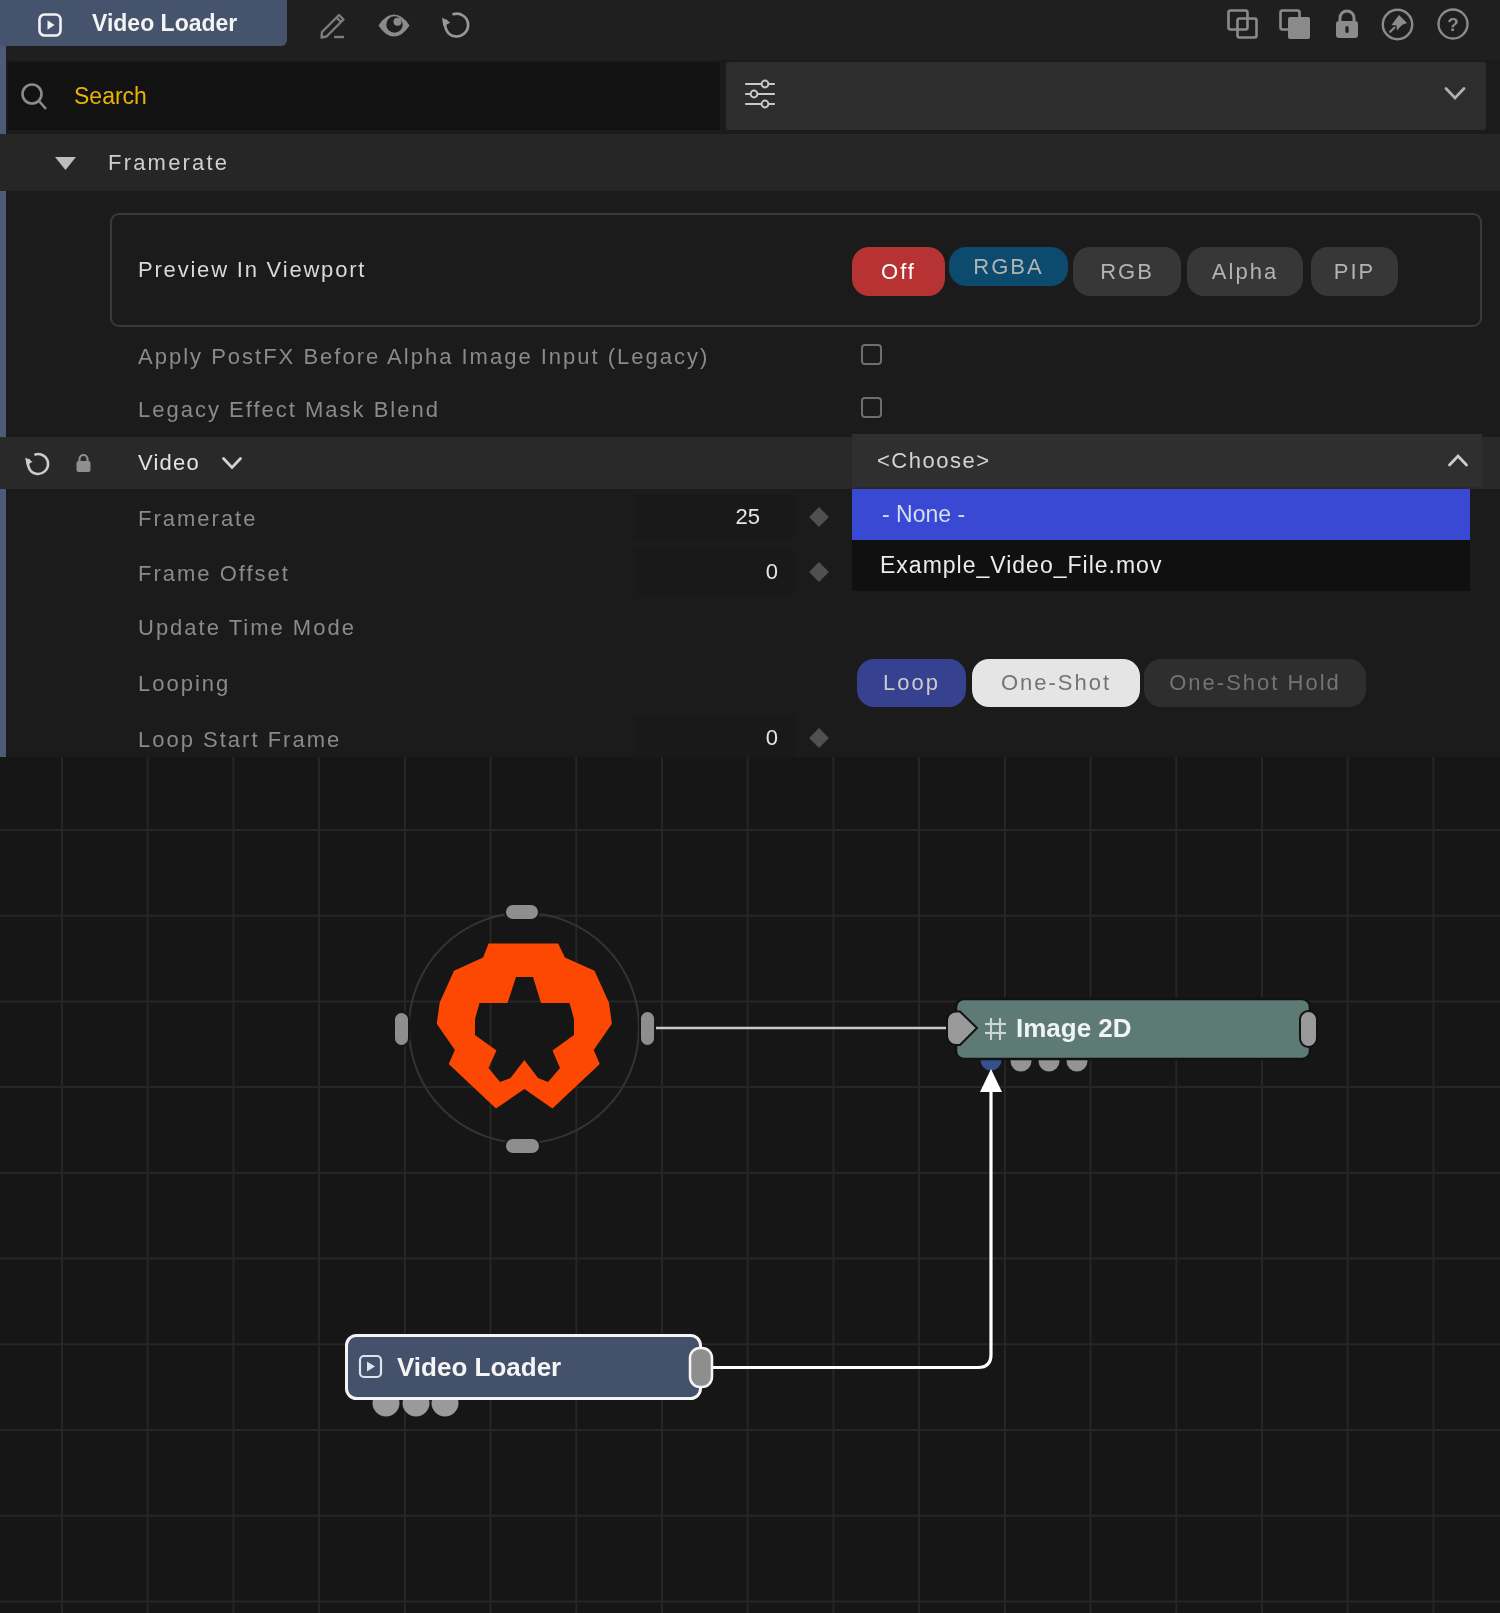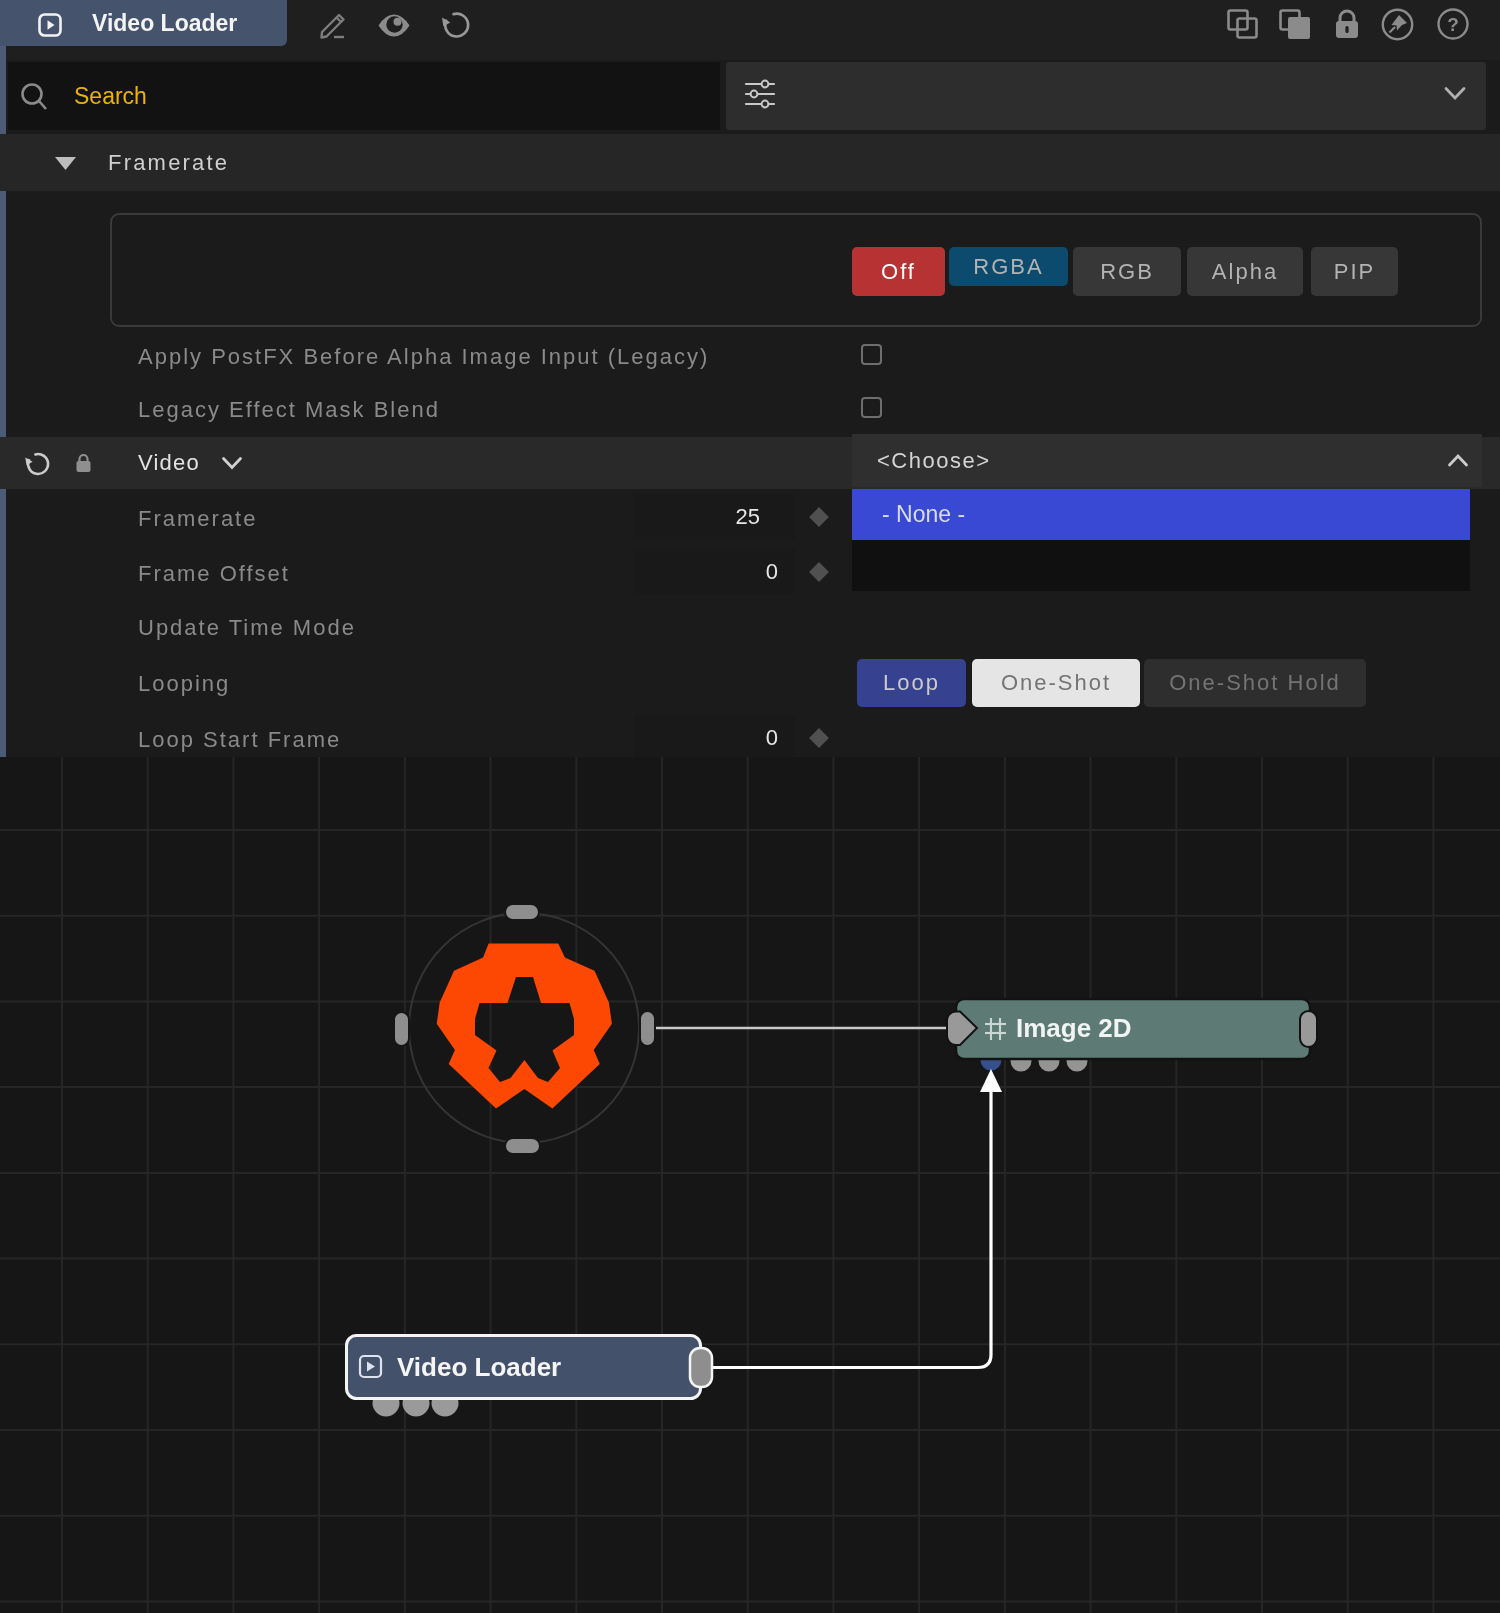--- a/index.html
+++ b/index.html
@@ -1,19 +1,19 @@
 <!DOCTYPE html>
 <html><head>
 <meta charset="utf-8">
 <style>
 html,body{margin:0;padding:0}
 body{width:1500px;height:1613px;background:#171717;font-family:"Liberation Sans",sans-serif;overflow:hidden;position:relative}
 .abs{position:absolute}
 .lbl{position:absolute;color:#8a8a8a;font-size:22px;letter-spacing:2px}
-.btn{position:absolute;border-radius:5px;display:flex;align-items:center;justify-content:center;font-size:22px;letter-spacing:2px}
+.btn{position:absolute;border-radius:17px;display:flex;align-items:center;justify-content:center;font-size:22px;letter-spacing:2px}
 .field{position:absolute;background:#191919;color:#e6e6e6;font-size:22px;text-align:right;border-radius:2px}
 </style>
 </head>
 <body>
 
 <div class="abs" id="panel" style="left:0;top:0;width:1500px;height:757px;background:#1b1b1b">
 
   <div class="abs" style="left:0;top:0;width:1500px;height:60px;background:#1f1f1f"></div>
 
   <div class="abs" style="left:0;top:44px;width:6px;height:713px;background:#4c5b78"></div>
@@ -86,20 +86,21 @@
     <path d="M2 2.5 L11 12 L20 2.5" fill="none" stroke="#b0b0b0" stroke-width="2.8" stroke-linecap="round"></path>
   </svg>
 
   <div class="abs" style="left:0;top:134px;width:1500px;height:57px;background:#262626"></div>
   <svg class="abs" style="left:54px;top:156px" width="23" height="15" viewBox="0 0 23 15">
     <path d="M1 1 L22 1 L11.5 14 Z" fill="#bdbdbd"></path>
   </svg>
   <div class="abs" style="left:108px;top:134px;height:57px;line-height:57px;color:#cfcfcf;font-size:22px;letter-spacing:2.2px">Framerate</div>
 
   <div class="abs" style="left:110px;top:213px;width:1372px;height:114px;border:2px solid #3a3a3a;border-radius:9px;box-sizing:border-box"></div>
+  <div class="abs" style="left:138px;top:213px;height:114px;line-height:114px;color:#d9d9d9;font-size:22px;letter-spacing:1.8px">Preview In Viewport</div>
   <div class="btn" style="left:852px;top:247px;width:93px;height:49px;background:#b73233;color:#fff">Off</div>
   <div class="btn" style="left:949px;top:247px;width:119px;height:39px;background:#0c4a6e;color:#b3b3b3">RGBA</div>
   <div class="btn" style="left:1073px;top:247px;width:108px;height:49px;background:#373737;color:#b3b3b3">RGB</div>
   <div class="btn" style="left:1187px;top:247px;width:116px;height:49px;background:#373737;color:#b3b3b3">Alpha</div>
   <div class="btn" style="left:1311px;top:247px;width:87px;height:49px;background:#373737;color:#b3b3b3">PIP</div>
 
   <div class="lbl" style="left:138px;top:344px">Apply PostFX Before Alpha Image Input (Legacy)</div>
   <div class="abs" style="left:861px;top:344px;width:21px;height:21px;border:2px solid #6e6e6e;border-radius:4px;box-sizing:border-box"></div>
   <div class="lbl" style="left:138px;top:397px">Legacy Effect Mask Blend</div>
   <div class="abs" style="left:861px;top:397px;width:21px;height:21px;border:2px solid #6e6e6e;border-radius:4px;box-sizing:border-box"></div>
@@ -120,20 +121,21 @@
 
   <div class="abs" style="left:852px;top:434px;width:630px;height:53px;background:#2f2f2f"></div>
   <div class="abs" style="left:877px;top:434px;height:53px;line-height:53px;color:#d4d4d4;font-size:22px;letter-spacing:1.5px">&lt;Choose&gt;</div>
   <svg class="abs" style="left:1447px;top:453px" width="22" height="15" viewBox="0 0 22 15">
     <path d="M2.5 12 L11 3 L19.5 12" fill="none" stroke="#cccccc" stroke-width="2.8" stroke-linecap="round"></path>
   </svg>
 
   <div class="abs" style="left:852px;top:489px;width:618px;height:51px;background:#3a49d4"></div>
   <div class="abs" style="left:882px;top:489px;height:42px;line-height:51px;color:#d8dcf0;font-size:23px">- None -</div>
   <div class="abs" style="left:852px;top:540px;width:618px;height:51px;background:#101010"></div>
+  <div class="abs" style="left:880px;top:540px;height:51px;line-height:51px;color:#ececec;font-size:23px;letter-spacing:1px">Example_Video_File.mov</div>
 
   <div class="lbl" style="left:138px;top:506px">Framerate</div>
   <div class="field" style="left:634px;top:494px;width:161px;height:45px;line-height:45px"><span style="margin-right:35px">25</span></div>
   <div class="abs" style="left:812px;top:510px;width:14px;height:14px;background:#505050;transform:rotate(45deg)"></div>
   <div class="lbl" style="left:138px;top:561px">Frame Offset</div>
   <div class="field" style="left:634px;top:549px;width:161px;height:45px;line-height:45px"><span style="margin-right:17px">0</span></div>
   <div class="abs" style="left:812px;top:565px;width:14px;height:14px;background:#505050;transform:rotate(45deg)"></div>
   <div class="lbl" style="left:138px;top:615px">Update Time Mode</div>
   <div class="lbl" style="left:138px;top:671px">Looping</div>
   <div class="btn" style="left:857px;top:659px;width:109px;height:48px;background:#36418f;color:#cbcbcb">Loop</div>

